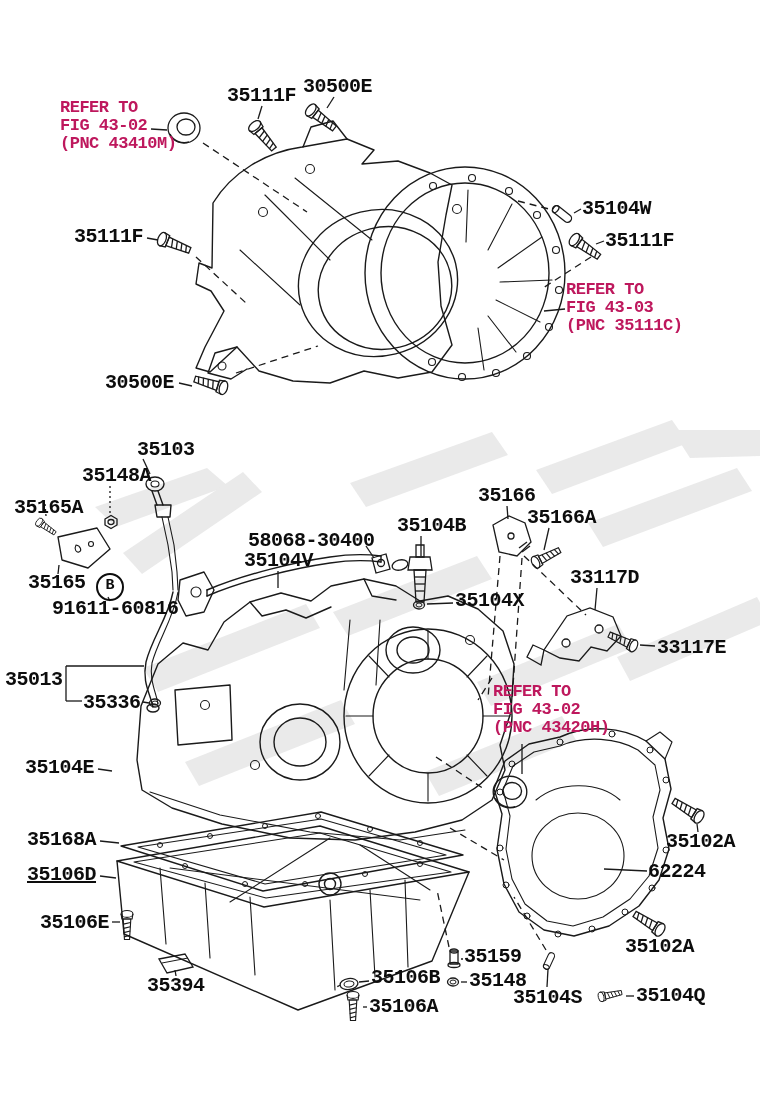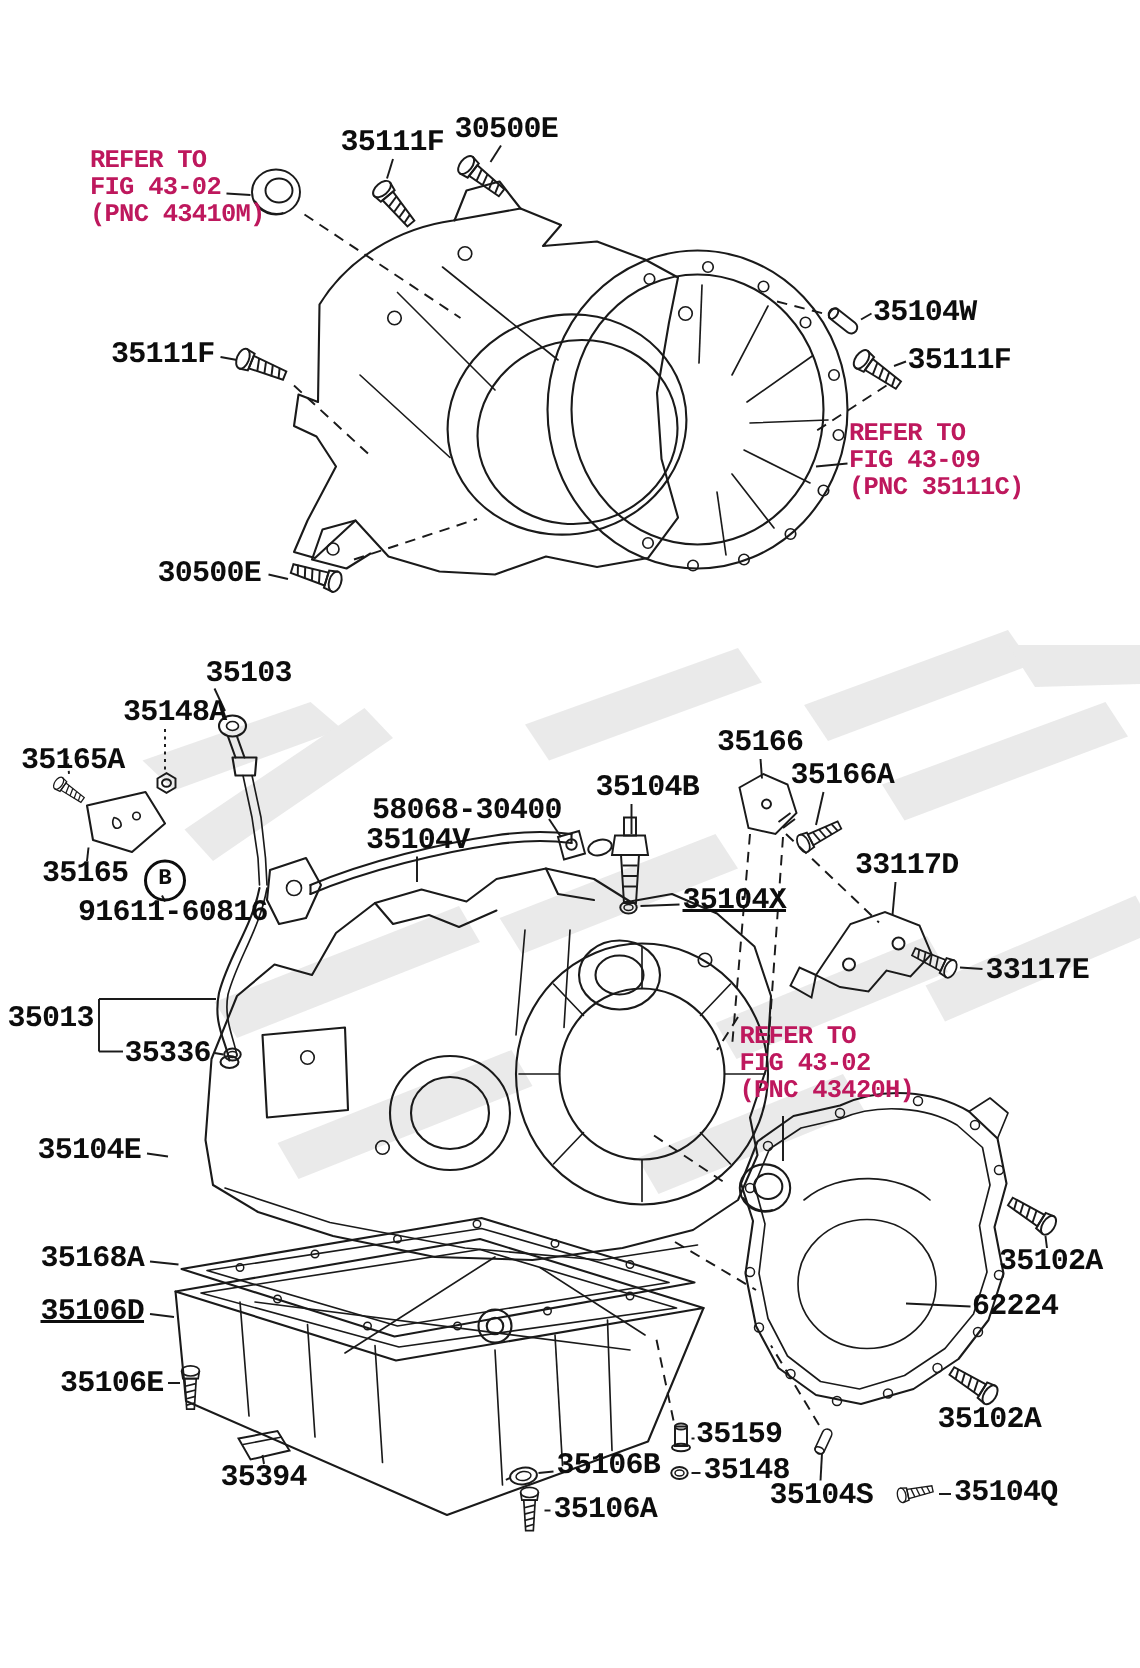--- a/index.html
+++ b/index.html
@@ -462,21 +462,21 @@
       <div class="part-label" style="left: 82px; top: 466px;">35148A</div>
       <div class="part-label" style="left: 14px; top: 498px;">35165A</div>
       <div class="part-label" style="left: 28px; top: 573px;">35165</div>
       <div class="part-label" style="left: 52px; top: 599px;">91611-60816</div>
       <div class="part-label" style="left: 248px; top: 531px;">58068-30400</div>
       <div class="part-label" style="left: 244px; top: 551px;">35104V</div>
       <div class="part-label" style="left: 397px; top: 516px;">35104B</div>
       <div class="part-label" style="left: 478px; top: 486px;">35166</div>
       <div class="part-label" style="left: 527px; top: 508px;">35166A</div>
       <div class="part-label" style="left: 570px; top: 568px;">33117D</div>
-      <div class="part-label" style="left: 455px; top: 591px; text-decoration: underline;">35104X</div>
+      <div class="part-label" style="left: 455px; top: 591px;">35104X</div>
       <div class="part-label" style="left: 657px; top: 638px;">33117E</div>
       <div class="part-label" style="left: 5px; top: 670px;">35013</div>
       <div class="part-label" style="left: 83px; top: 693px;">35336</div>
       <div class="part-label" style="left: 25px; top: 758px;">35104E</div>
       <div class="part-label" style="left: 27px; top: 830px;">35168A</div>
       <div class="part-label" style="left: 27px; top: 865px; text-decoration: underline;">35106D</div>
       <div class="part-label" style="left: 40px; top: 913px;">35106E</div>
       <div class="part-label" style="left: 147px; top: 976px;">35394</div>
       <div class="part-label" style="left: 371px; top: 968px; text-align: right;">35106B</div>
       <div class="part-label" style="left: 369px; top: 997px;">35106A</div>
@@ -487,21 +487,21 @@
       <div class="part-label" style="left: 666px; top: 832px;">35102A</div>
       <div class="part-label" style="left: 648px; top: 862px;">62224</div>
       <div class="part-label" style="left: 625px; top: 937px;">35102A</div>
       <div class="note" style="left: 60px; top: 99px;">
         <div>REFER TO</div>
         <div>FIG 43-02</div>
         <div>(PNC 43410M)</div>
       </div>
       <div class="note" style="left: 566px; top: 281px;">
         <div>REFER TO</div>
-        <div>FIG 43-09</div>
+        <div>FIG 43-03</div>
         <div>(PNC 35111C)</div>
       </div>
       <div class="note" style="left: 493px; top: 683px;">
         <div>REFER TO</div>
         <div>FIG 43-02</div>
         <div>(PNC 43420H)</div>
       </div>
     </div>
 
   <div class="callout-b" id="callout-b" style="left: 96px; top: 573px;">B</div>

